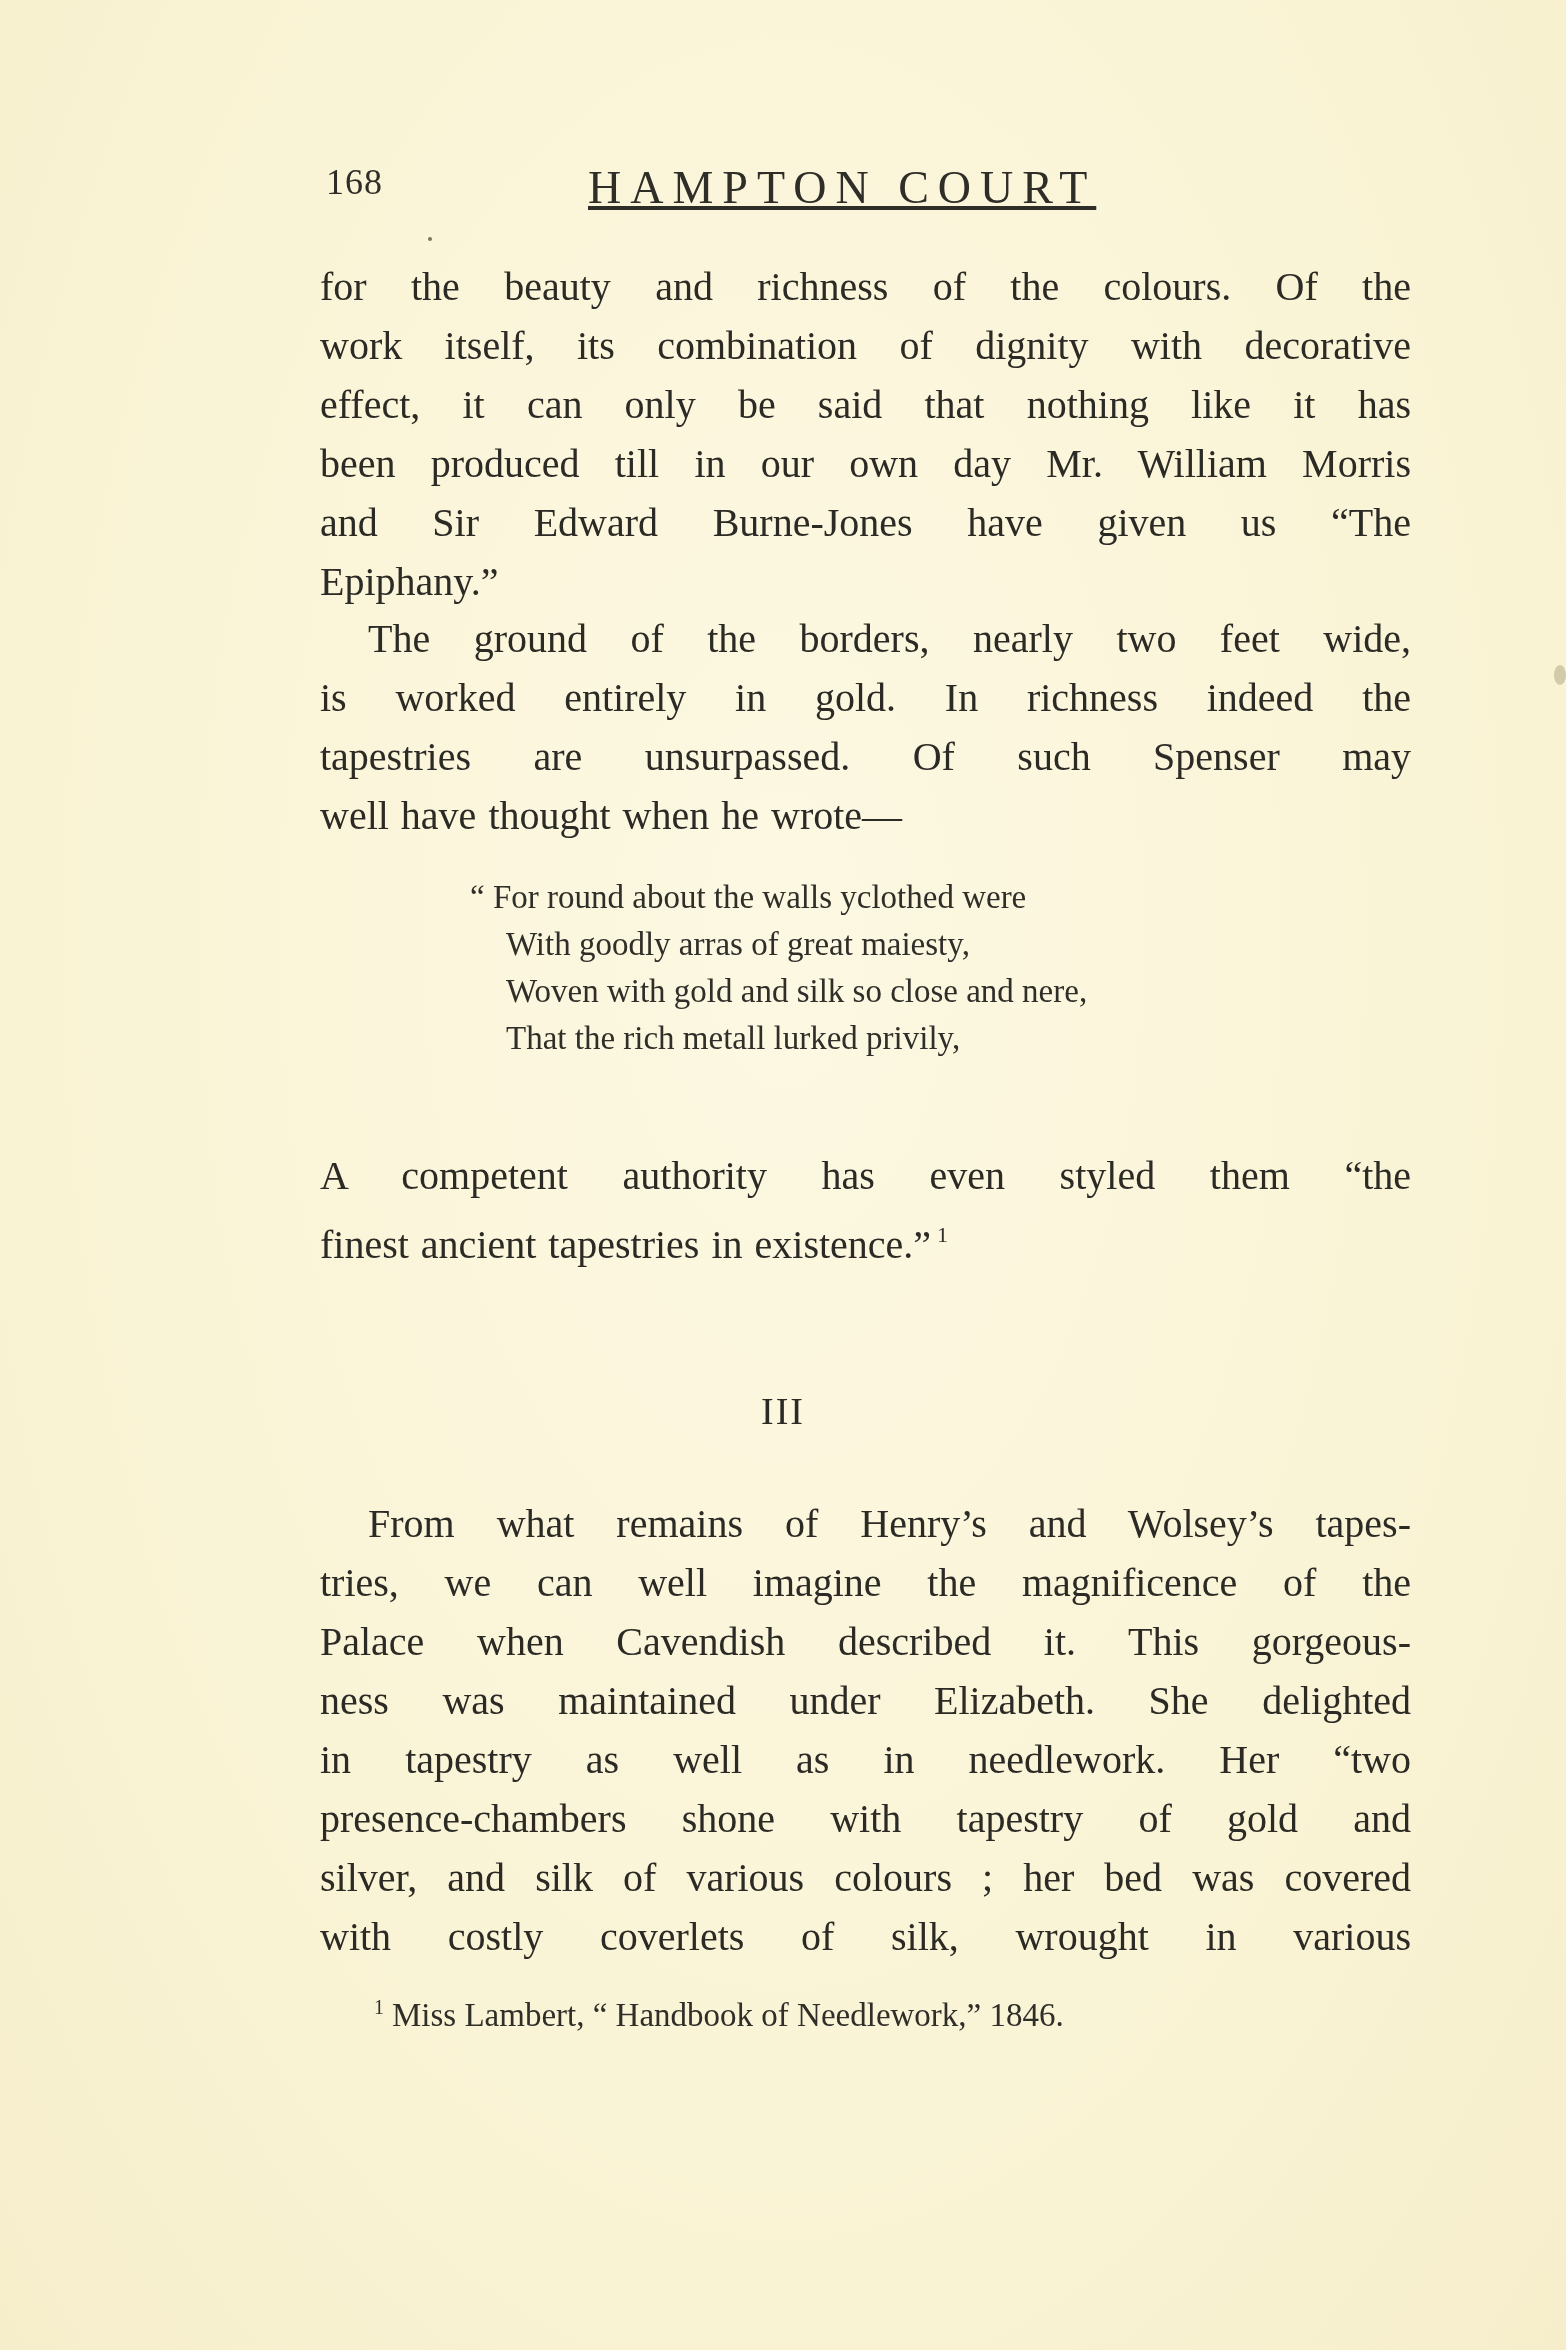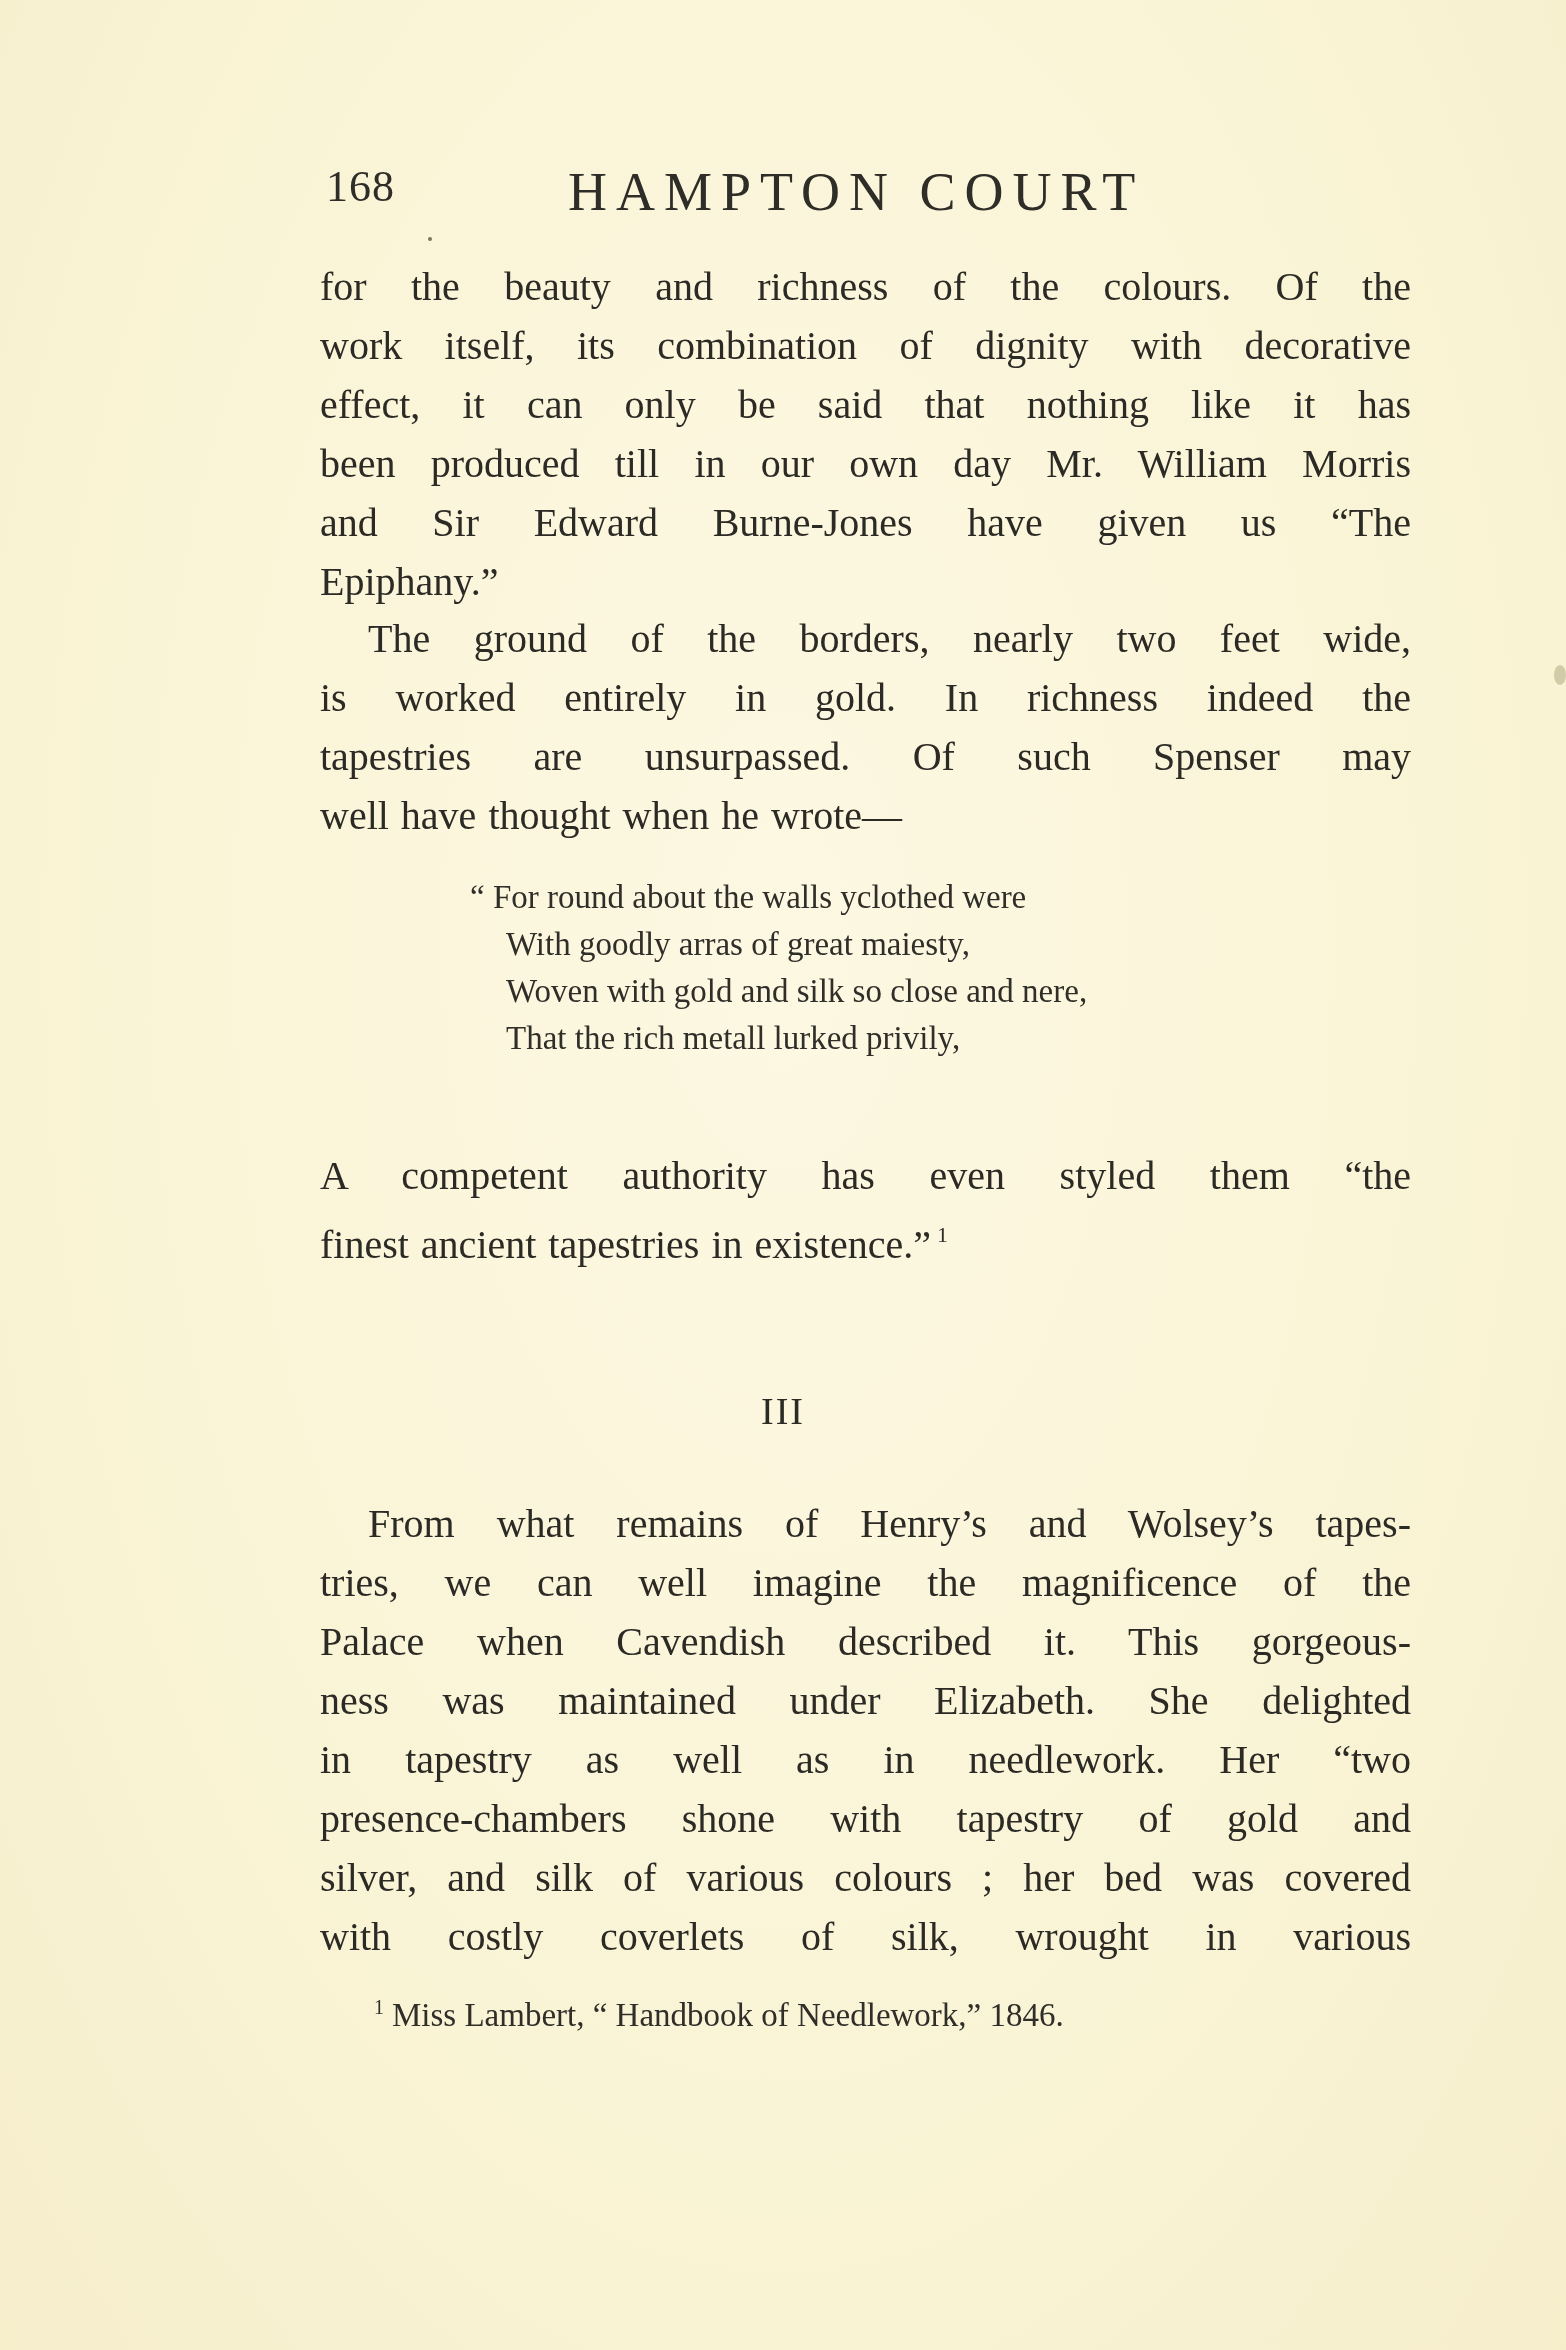--- a/index.html
+++ b/index.html
@@ -25,32 +25,33 @@
       position: absolute;
       top: 161px;
       left: 326px;
       width: 856px;
       height: 60px;
     }
     .page-number {
       position: absolute;
       left: 0;
       top: 0;
-      font-size: 44px;
+      font-size: 36px;
       letter-spacing: 1px;
       color: #2e2d27;
       text-align: center;
     }
     .running-title {
       position: absolute;
-      left: 242px;
+      left: 262px;
       top: 0;
-      font-size: 54px;
+      font-size: 46px;
       letter-spacing: 9px;
       color: #2e2d27;
+      text-decoration: underline;
     }
     .stray-mark {
       position: absolute;
       left: 428px;
       top: 237px;
       width: 4px;
       height: 4px;
       border-radius: 50%;
       background: #7a7460;
     }

